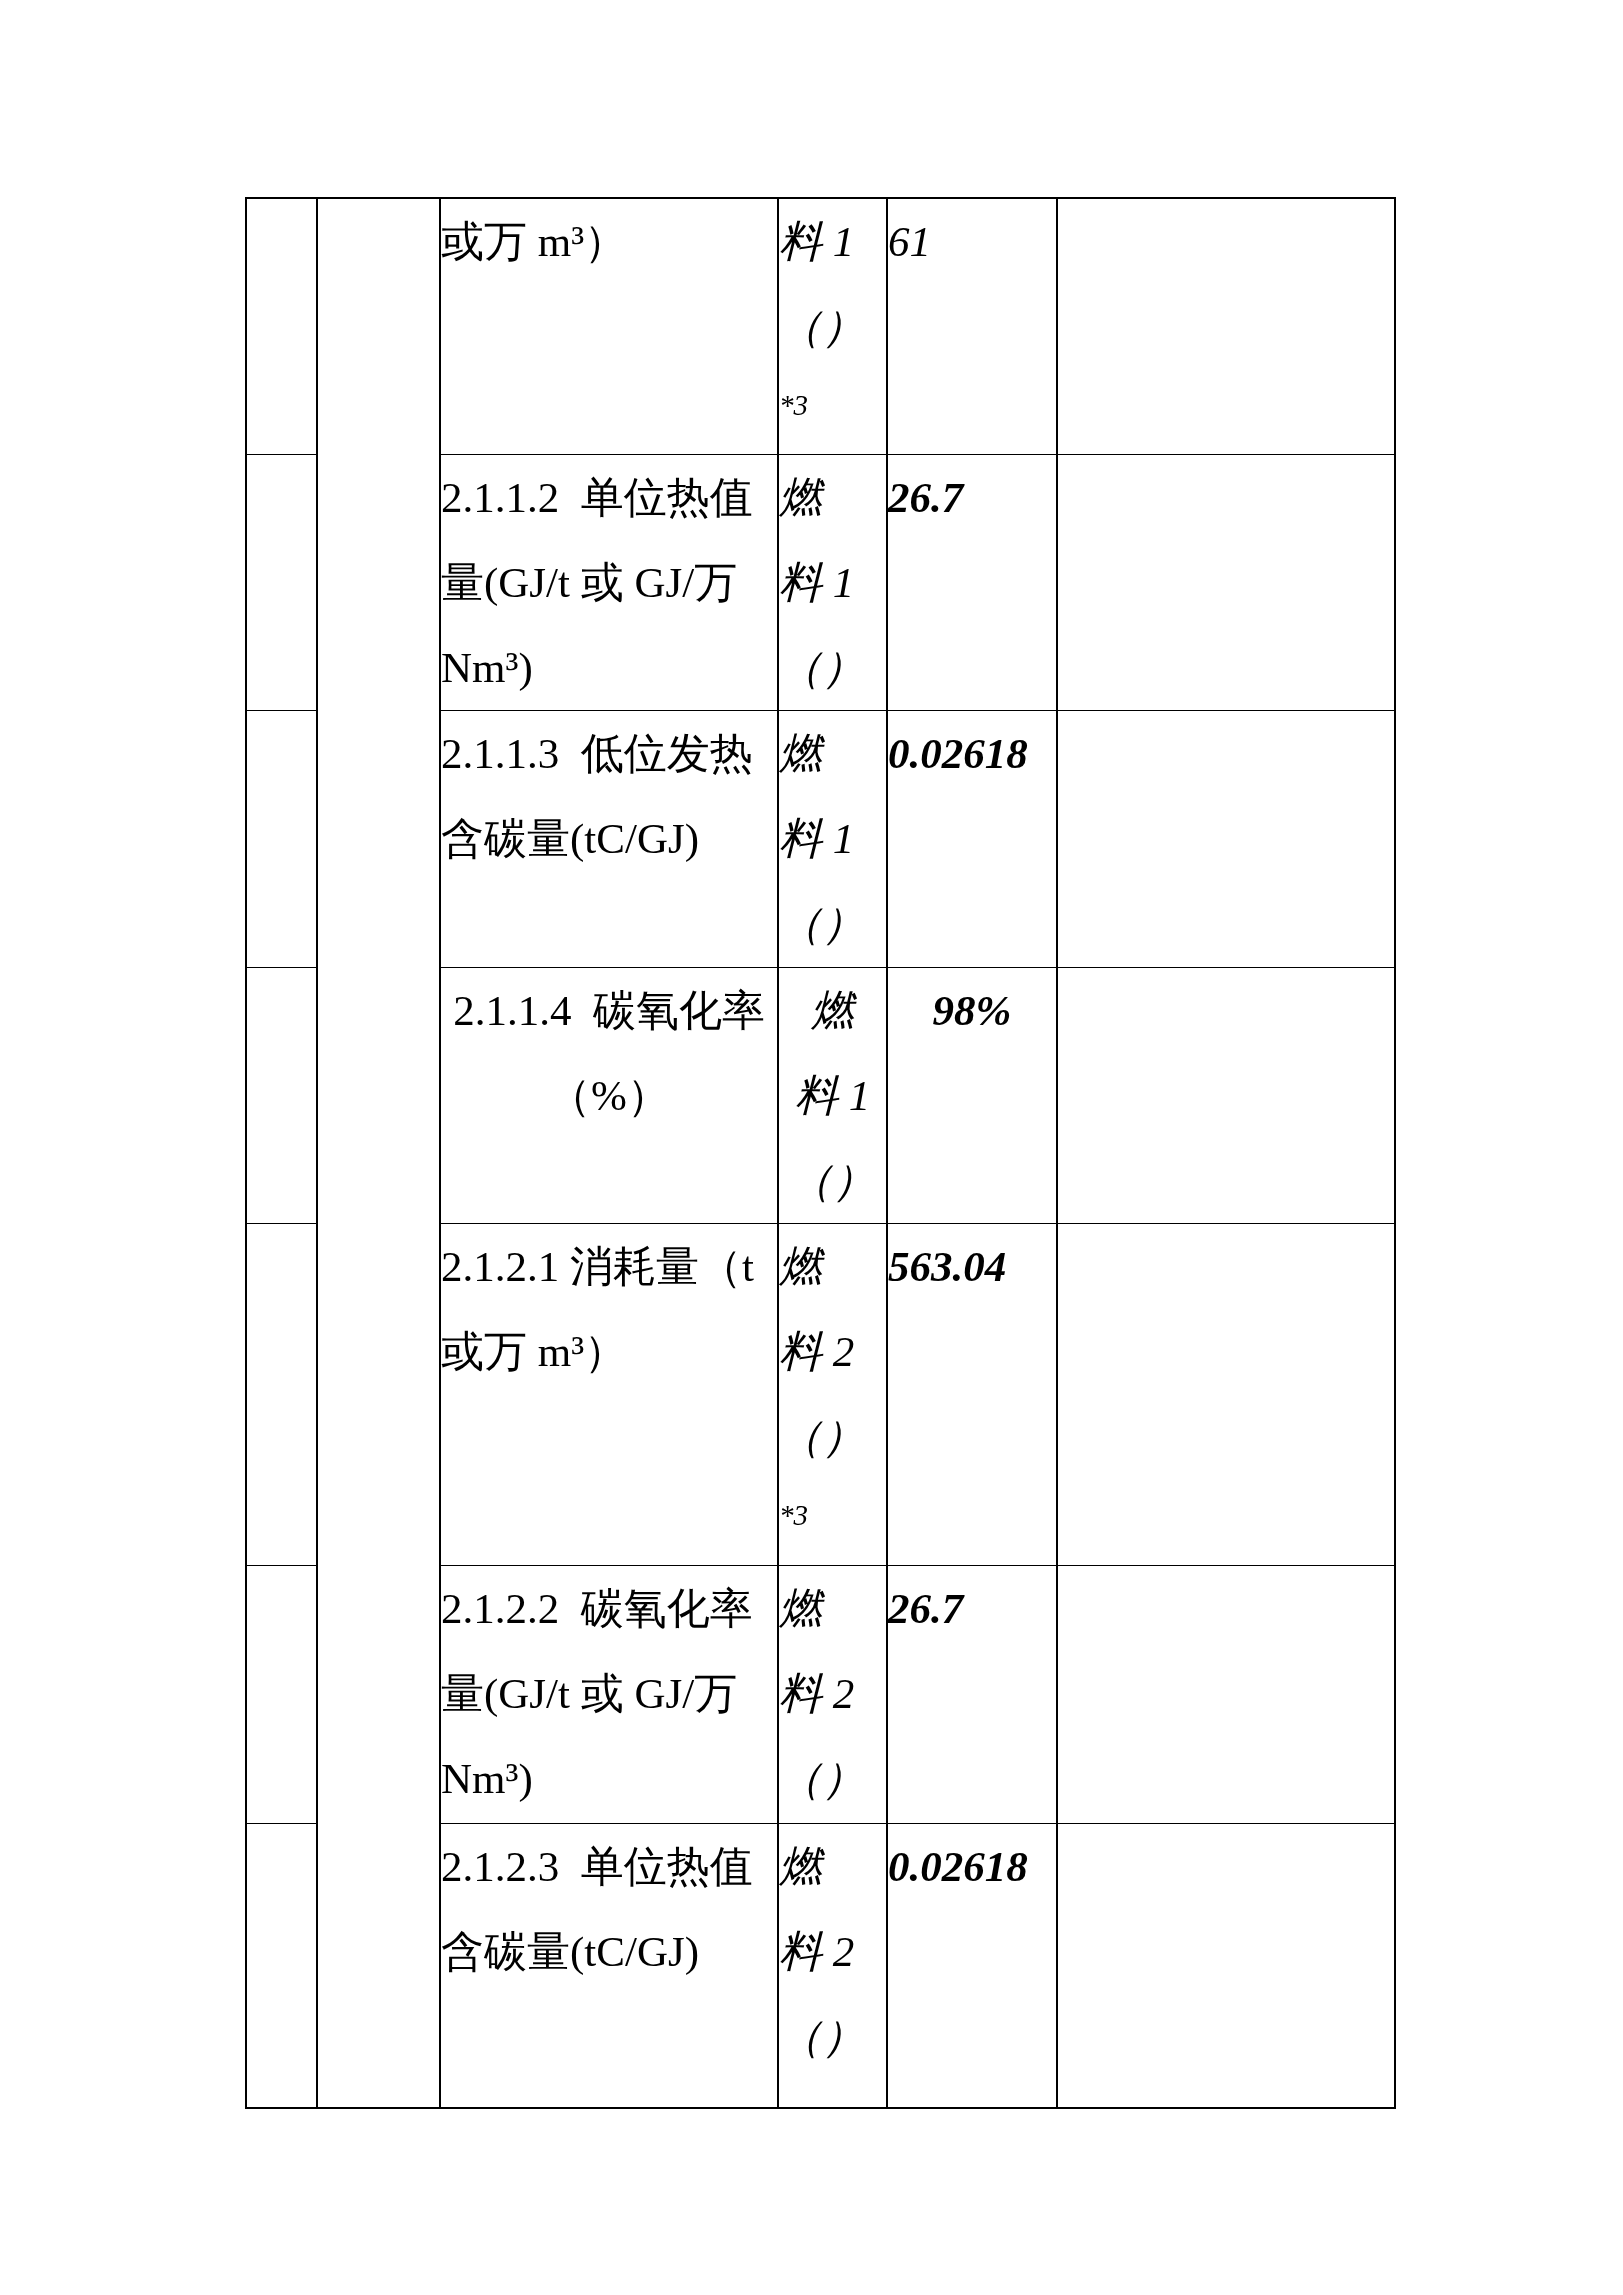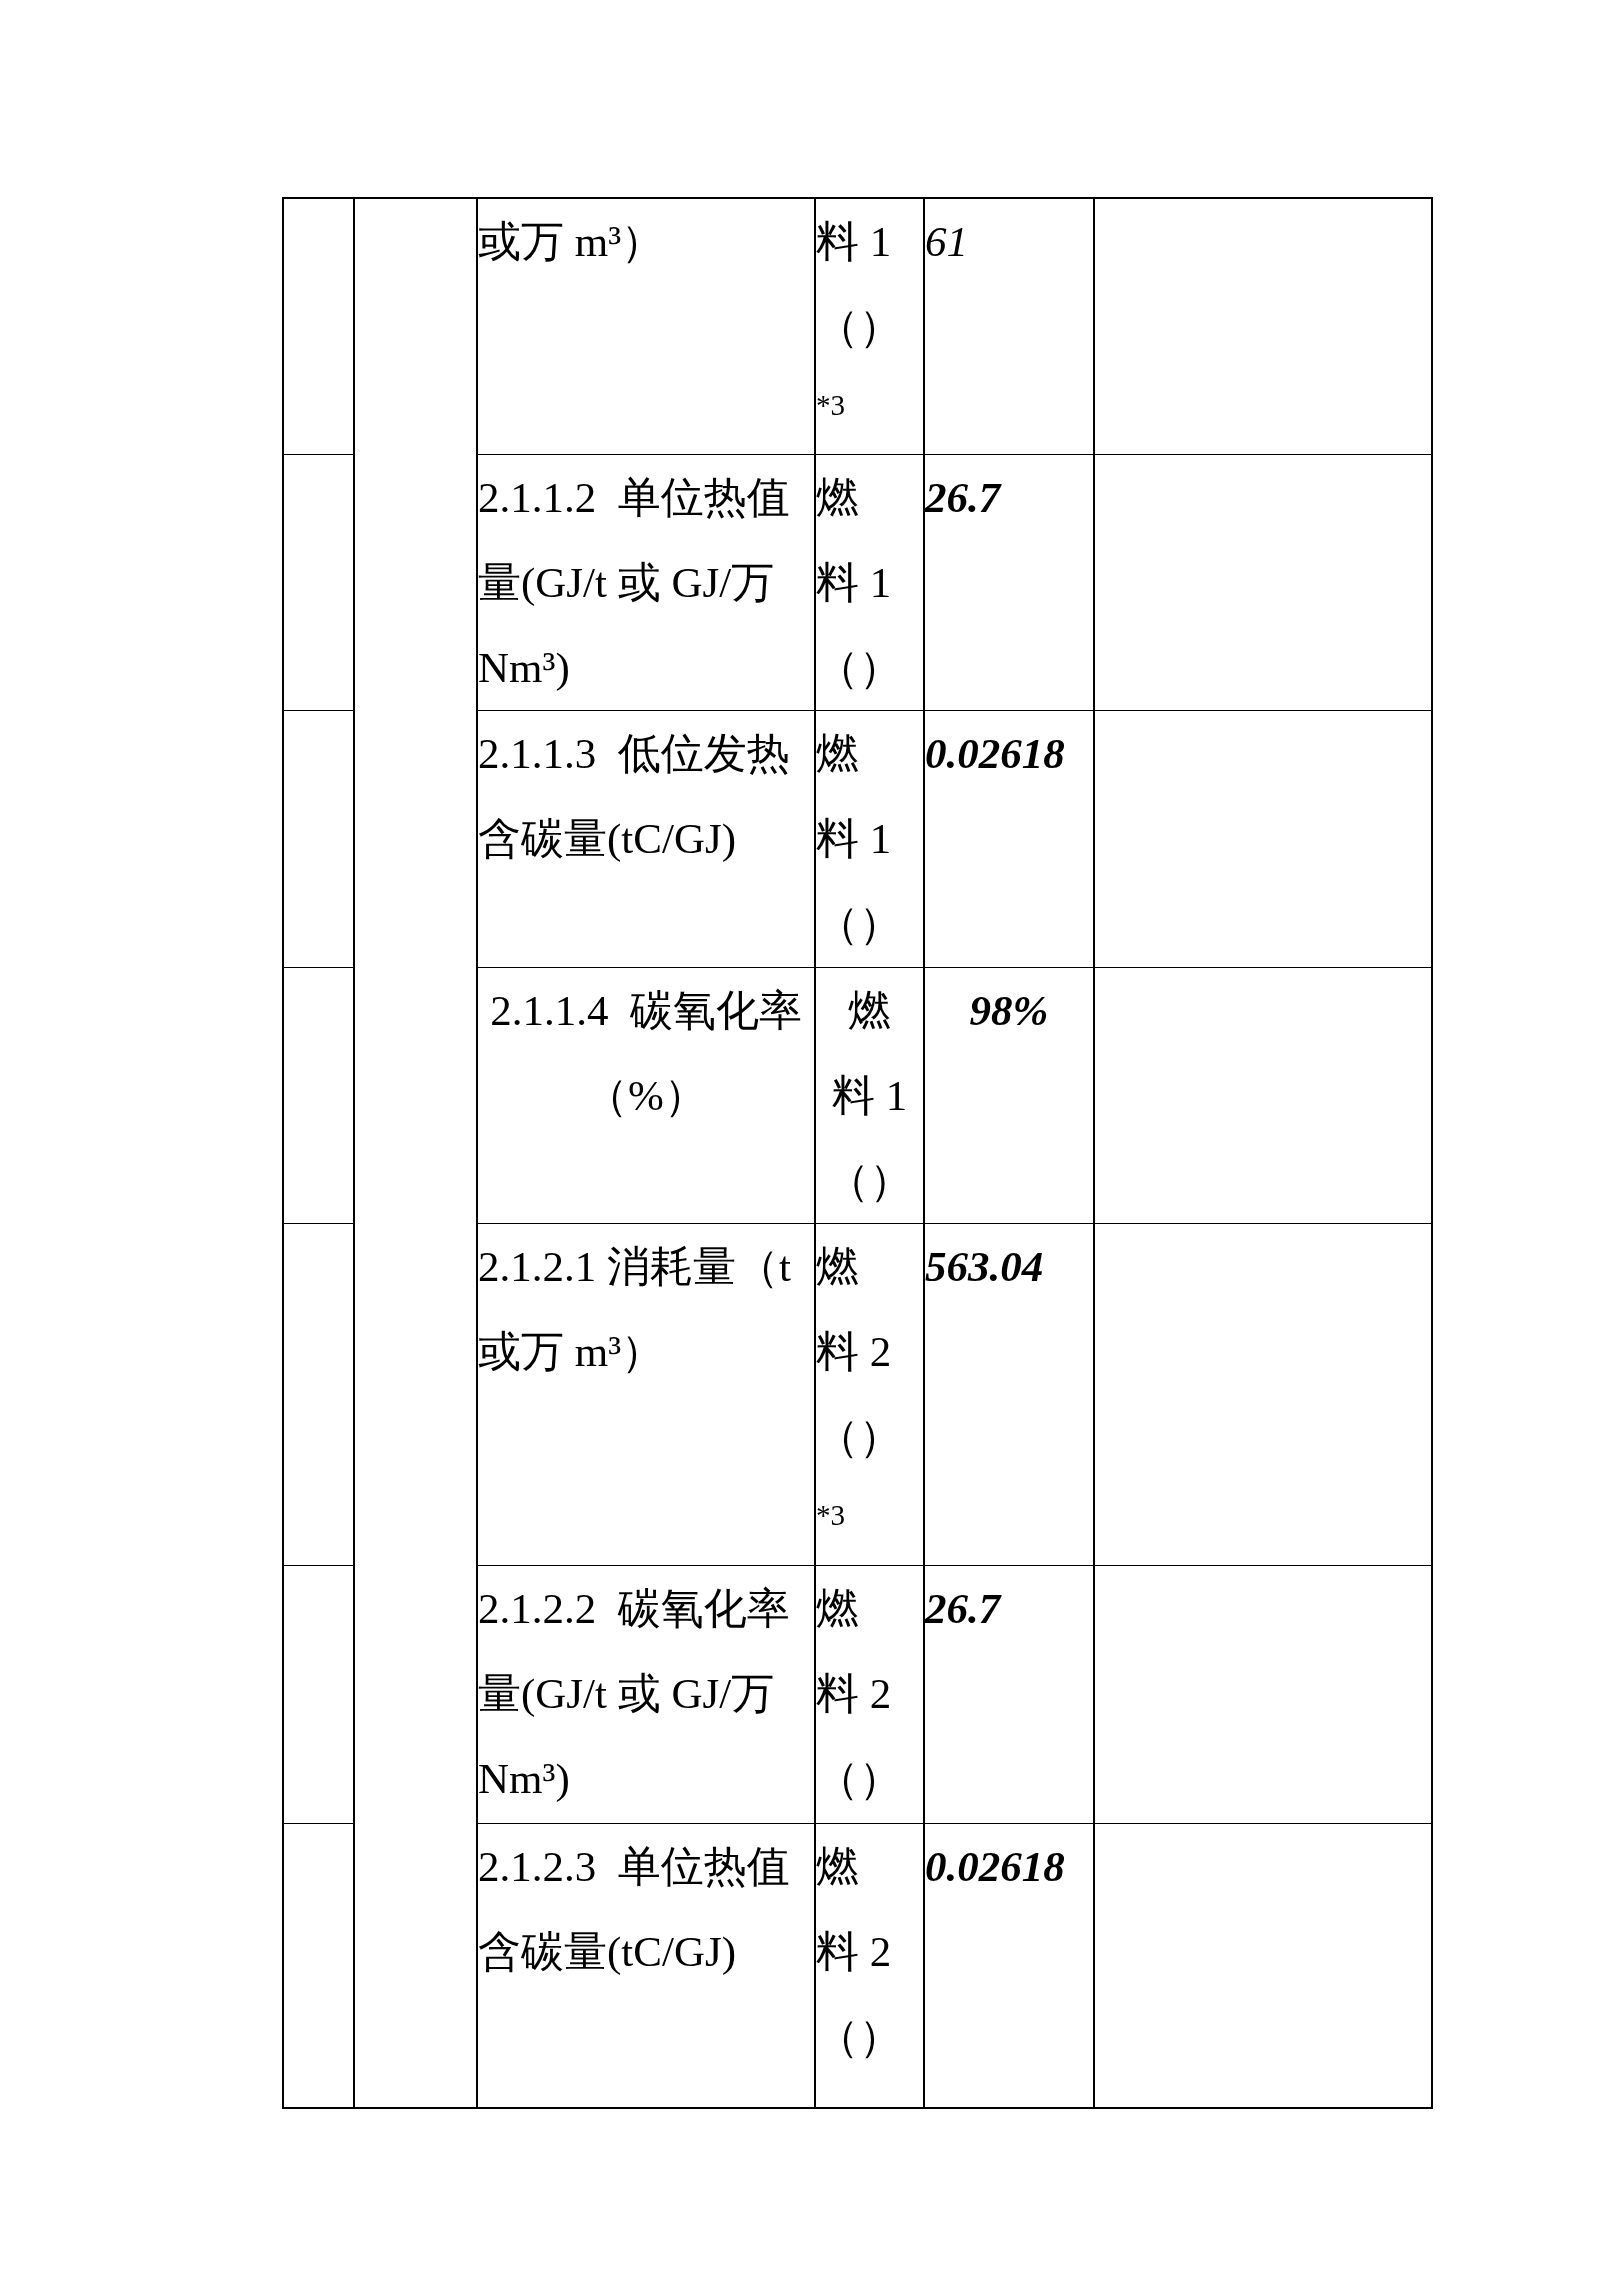--- a/index.html
+++ b/index.html
@@ -13,41 +13,40 @@
     overflow: hidden;
   }
   table.doc {
     position: absolute;
     left: 245px;
     top: 197px;
     border-collapse: collapse;
     table-layout: fixed;
     border-top: 2px solid #000;
     border-bottom: 2.6px solid #000;
-    margin-left: 37px;
   }
   table.doc td {
     border: 1.3px solid #000;
     border-left-width: 2px;
     border-right-width: 2px;
     vertical-align: top;
     padding: 0;
     overflow: hidden;
   }
   
   tr.r0 { height: 256px; }
   tr.r1 { height: 256px; }
   tr.r2 { height: 257px; }
   tr.r3 { height: 253px; text-align: center; }
   tr.r4 { height: 342px; padding-left: 24px; }
   tr.r5 { height: 258px; }
   tr.r6 { height: 285px; }
 
   td.c3 { padding: 1.3px 5.2px 0 17px; }
-  td.c4 { padding: 1.3px 0 0 13px; }
+  td.c4 { padding: 1.3px 0 0 13px; font-style: italic; }
   td.c5 { padding: 1.3px 5.2px 0 11.8px; font-style: italic; }
 
   .ln {
     font-size: 43px;
     line-height: 85px;
     white-space: pre;
   }
   .note {
     font-size: 29px;
     line-height: 72px;

